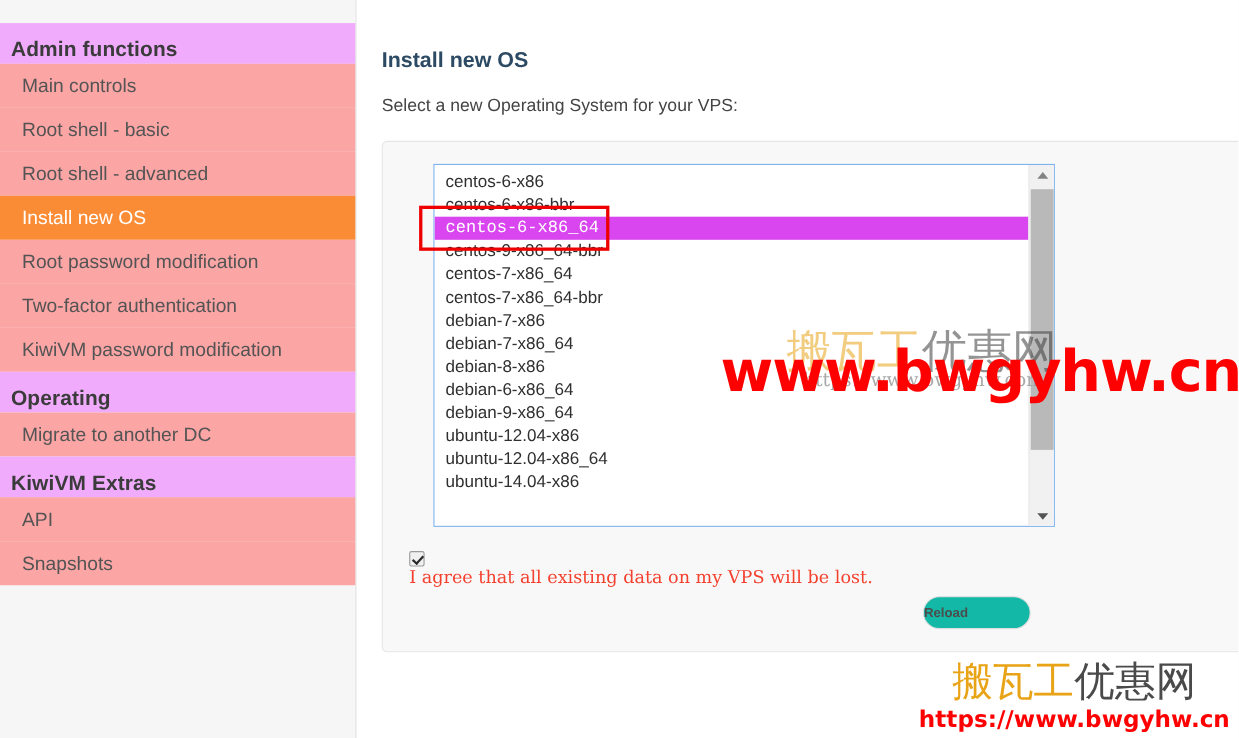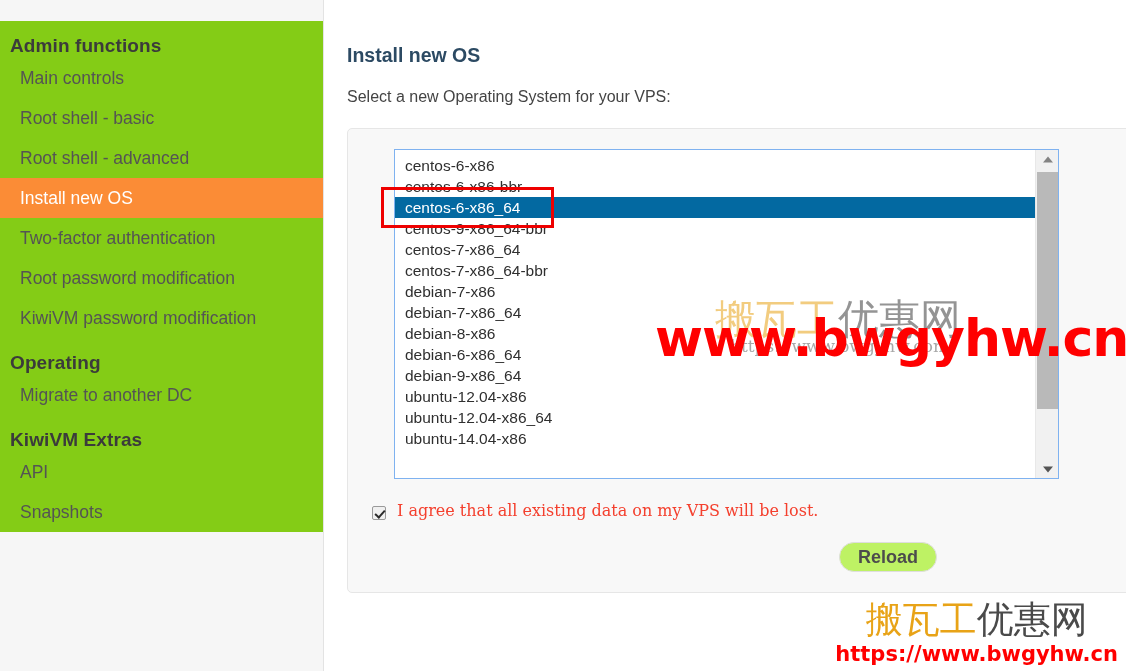--- a/index.html
+++ b/index.html
@@ -20,35 +20,35 @@
   
   #sidebar {
     position: absolute; left: 0; top: 0;
     width: 324px; height: 671px;
     background: #f6f6f6;
     border-right: 1px solid #e3e3e3;
   }
   .side-gap { height: 21px; background: #f6f6f6; }
   .side-header {
     height: 37px;
-    background: #84cc16;
+    background: #f0abfc;
     color: #3b3b3b;
     font-size: 19px;
     font-weight: bold;
     line-height: 50px;
     padding-left: 10px;
     letter-spacing: 0.1px;
   }
   .side-item {
     height: 40px;
     line-height: 40px;
     padding-left: 20px;
     font-size: 17.5px;
     color: #545454;
-    background: #84cc16;
+    background: #fca5a5;
     white-space: nowrap;
   }
   .side-item.active {
     background: #fb8c36;
     color: #ffffff;
   }
 
   
   #main {
     position: absolute;
@@ -77,41 +77,42 @@
     width: 820px; height: 465px;
     background: #f8f8f8;
     border: 1px solid #e6e6e6;
     border-radius: 5px;
   }
 
   
   #os-listbox {
     position: absolute;
     left: 46px; top: 20px;
-    width: 665px; height: 330px;
+    width: 565px; height: 330px;
     background: #ffffff;
     border: 1px solid #7fb2f0;
     overflow: hidden;
   }
   #os-options {
     position: absolute;
     left: 0; top: 5px;
     right: 23px;
   }
   .os-option {
     height: 21px;
     line-height: 21px;
     padding-left: 10px;
     font-size: 15.5px;
     color: #2f2f2f;
     white-space: nowrap;
   }
   .os-option.selected {
-    background: #0369a1;
+    background: #d946ef;
     color: #ffffff;
+    font-family: Liberation Mono, monospace;
   }
 
   
   #os-scrollbar {
     position: absolute;
     right: 0; top: 0;
     width: 23px; height: 100%;
     background: #f1f1f1;
     border-left: 1px solid #e8e8e8;
   }
@@ -142,21 +143,22 @@
     left: 1px; top: 22px;
     width: 21px; height: 237px;
     background: #b9b9b9;
   }
 
   
   #agree-row {
     position: absolute;
     left: 24px; top: 372px;
     display: flex;
-    align-items: flex-end;
+    align-items: flex-start;
+    flex-direction: column;
   }
   #agree-checkbox {
     width: 14px; height: 14px;
     border: 1px solid #9a9a9a;
     background: #f0f0f0;
     border-radius: 2px;
     position: relative;
     margin-right: 11px;
     flex: none;
   }
@@ -176,26 +178,25 @@
     white-space: nowrap;
   }
 
   
   #reload-button {
     position: absolute;
     left: 491px; top: 413px;
     width: 98px; height: 30px;
     border: 1px solid #dedede;
     border-radius: 15px;
-    background: #bef264;
+    background: #14b8a6;
     color: #4c4c4c;
-    font-size: 18px;
+    font-size: 12px;
     font-weight: bold;
     line-height: 28px;
-    text-align: center;
     cursor: pointer;
   }
 
   
   #wm-center {
     position: absolute;
     left: 330px; top: 292px;
     width: 560px; height: 72px;
     pointer-events: none;
   }
@@ -267,22 +268,22 @@
 <div id="app">
 
   <div id="sidebar">
     <div class="side-gap"></div>
     <div id="sidebar-sections">
         <div class="side-header">Admin functions</div>
         <div class="side-item">Main controls</div>
         <div class="side-item">Root shell - basic</div>
         <div class="side-item">Root shell - advanced</div>
         <div class="side-item active">Install new OS</div>
+        <div class="side-item">Root password modification</div>
         <div class="side-item">Two-factor authentication</div>
-        <div class="side-item">Root password modification</div>
         <div class="side-item">KiwiVM password modification</div>
         <div class="side-header">Operating</div>
         <div class="side-item">Migrate to another DC</div>
         <div class="side-header">KiwiVM Extras</div>
         <div class="side-item">API</div>
         <div class="side-item">Snapshots</div>
       </div>
   </div>
 
   <div id="main">

